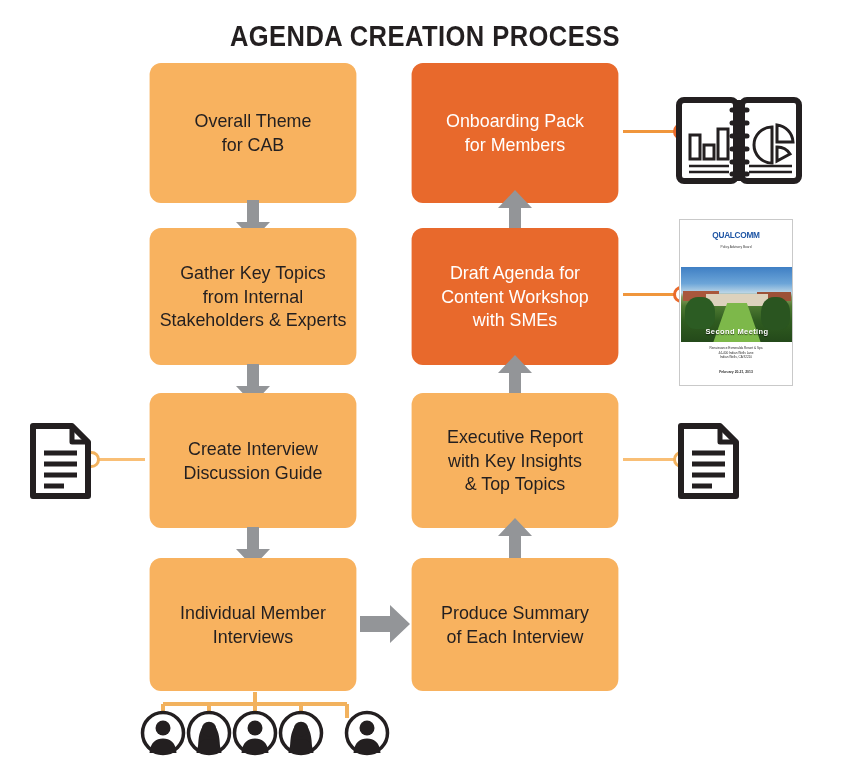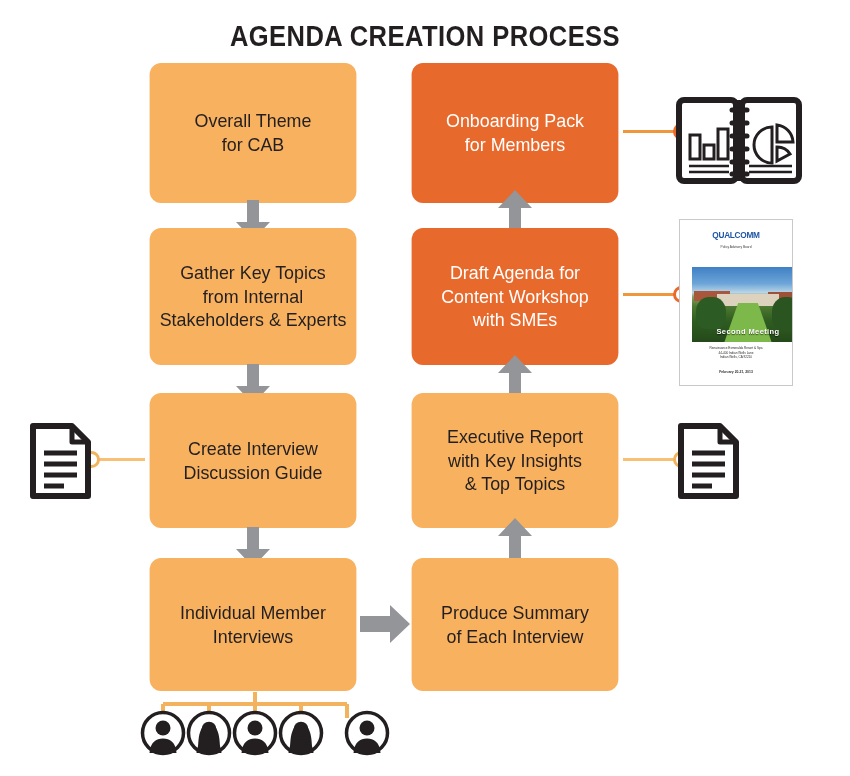--- a/index.html
+++ b/index.html
@@ -142,21 +142,21 @@
   .brochure .bro-sub {
     margin-top: 5px;
     text-align: center;
     color: #3a3a3a;
     font-size: 3.2px;
     line-height: 1.35;
     white-space: pre-line;
   }
   .brochure .bro-photo {
     position: absolute;
-    left: 12px;
+    left: 1px;
     top: 47px;
     width: 100%;
     height: 75px;
     background:
       linear-gradient(to bottom, #3f7fc4 0%, #6ca5d8 22%, #b9d4e6 34%, #8a9b5e 40%, #4e7a32 52%, #2f5c20 72%, #24491a 100%);
     overflow: hidden;
   }
   .bro-lawn {
     position: absolute;
     left: 28%;

